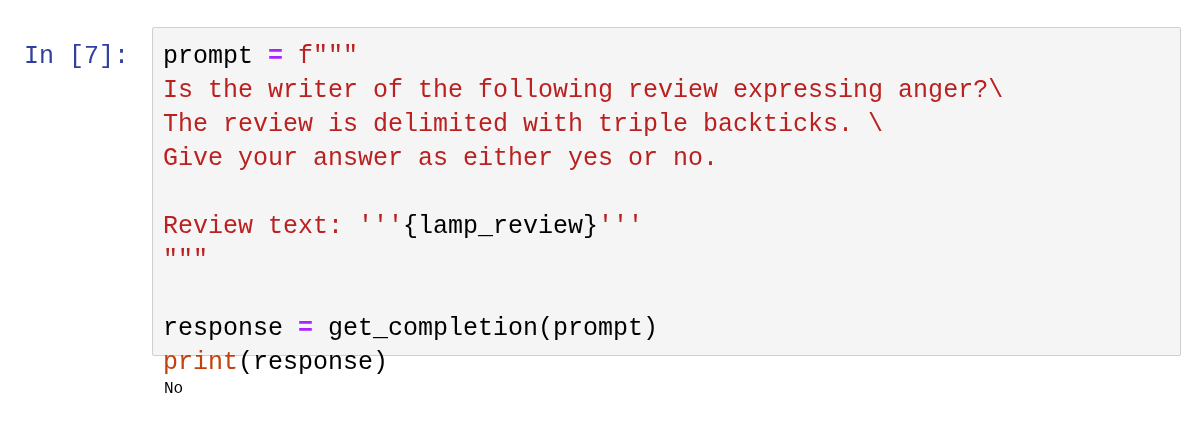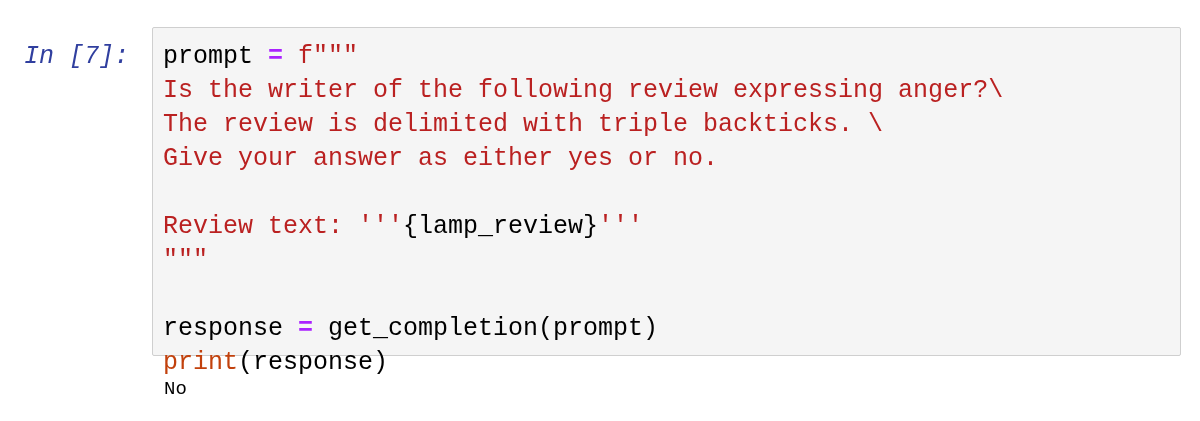--- a/index.html
+++ b/index.html
@@ -1,27 +1,27 @@
 <!DOCTYPE html>
 <html><head>
   <meta charset="utf-8">
   <style>
     html, body { margin: 0; padding: 0; background: #ffffff; }
     body { width: 1200px; height: 421px; position: relative; overflow: hidden;
            font-family: "Liberation Mono", "DejaVu Sans Mono", monospace; }
     .prompt-label { position: absolute; left: 24px; top: 40px; font-size: 25px; line-height: 34px;
-                    color: #303f9f; white-space: pre; font-style: italic; }
+                    color: #303f9f; white-space: pre; }
     .cell-input { position: absolute; left: 152px; top: 27px; width: 1029px; height: 329px;
                   background: #f5f5f5; border: 1px solid #cfcfcf; border-radius: 2px; box-sizing: border-box; }
     .code { position: absolute; left: 10px; top: 12px; font-size: 25px; line-height: 34px; white-space: pre; color: #000; }
     .line { height: 34px; }
     .str { color: #ba2121; }
     .op { color: #aa22ff; font-weight: bold; }
     .bi { color: #c2410c; }
-    .output { position: absolute; left: 164px; top: 372px; font-size: 19px; line-height: 34px; color: #000; white-space: pre; }
+    .output { position: absolute; left: 164px; top: 372px; font-size: 16px; line-height: 34px; color: #000; white-space: pre; }
   </style>
 </head>
 <body>
 
 <div class="prompt-label">In [7]:</div>
 
 <div class="cell-input">
   <div class="code" id="code"><div class="line"><span class="plain">prompt </span><span class="op">=</span><span class="str"> f"""</span></div><div class="line"><span class="str">Is the writer of the following review expressing anger?\</span></div><div class="line"><span class="str">The review is delimited with triple backticks. \</span></div><div class="line"><span class="str">Give your answer as either yes or no.</span></div><div class="line"><span class="plain"></span></div><div class="line"><span class="str">Review text: '''</span><span class="plain">{lamp_review}</span><span class="str">'''</span></div><div class="line"><span class="str">"""</span></div><div class="line"><span class="plain"></span></div><div class="line"><span class="plain">response </span><span class="op">=</span><span class="plain"> get_completion(prompt)</span></div><div class="line"><span class="bi">print</span><span class="plain">(response)</span></div></div>
 </div>
 

